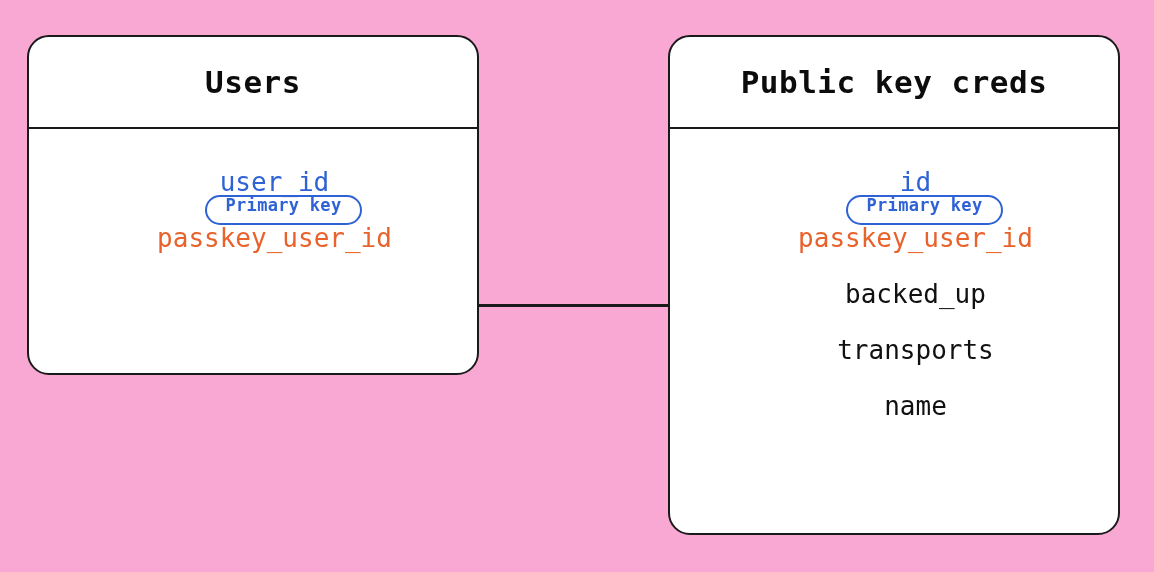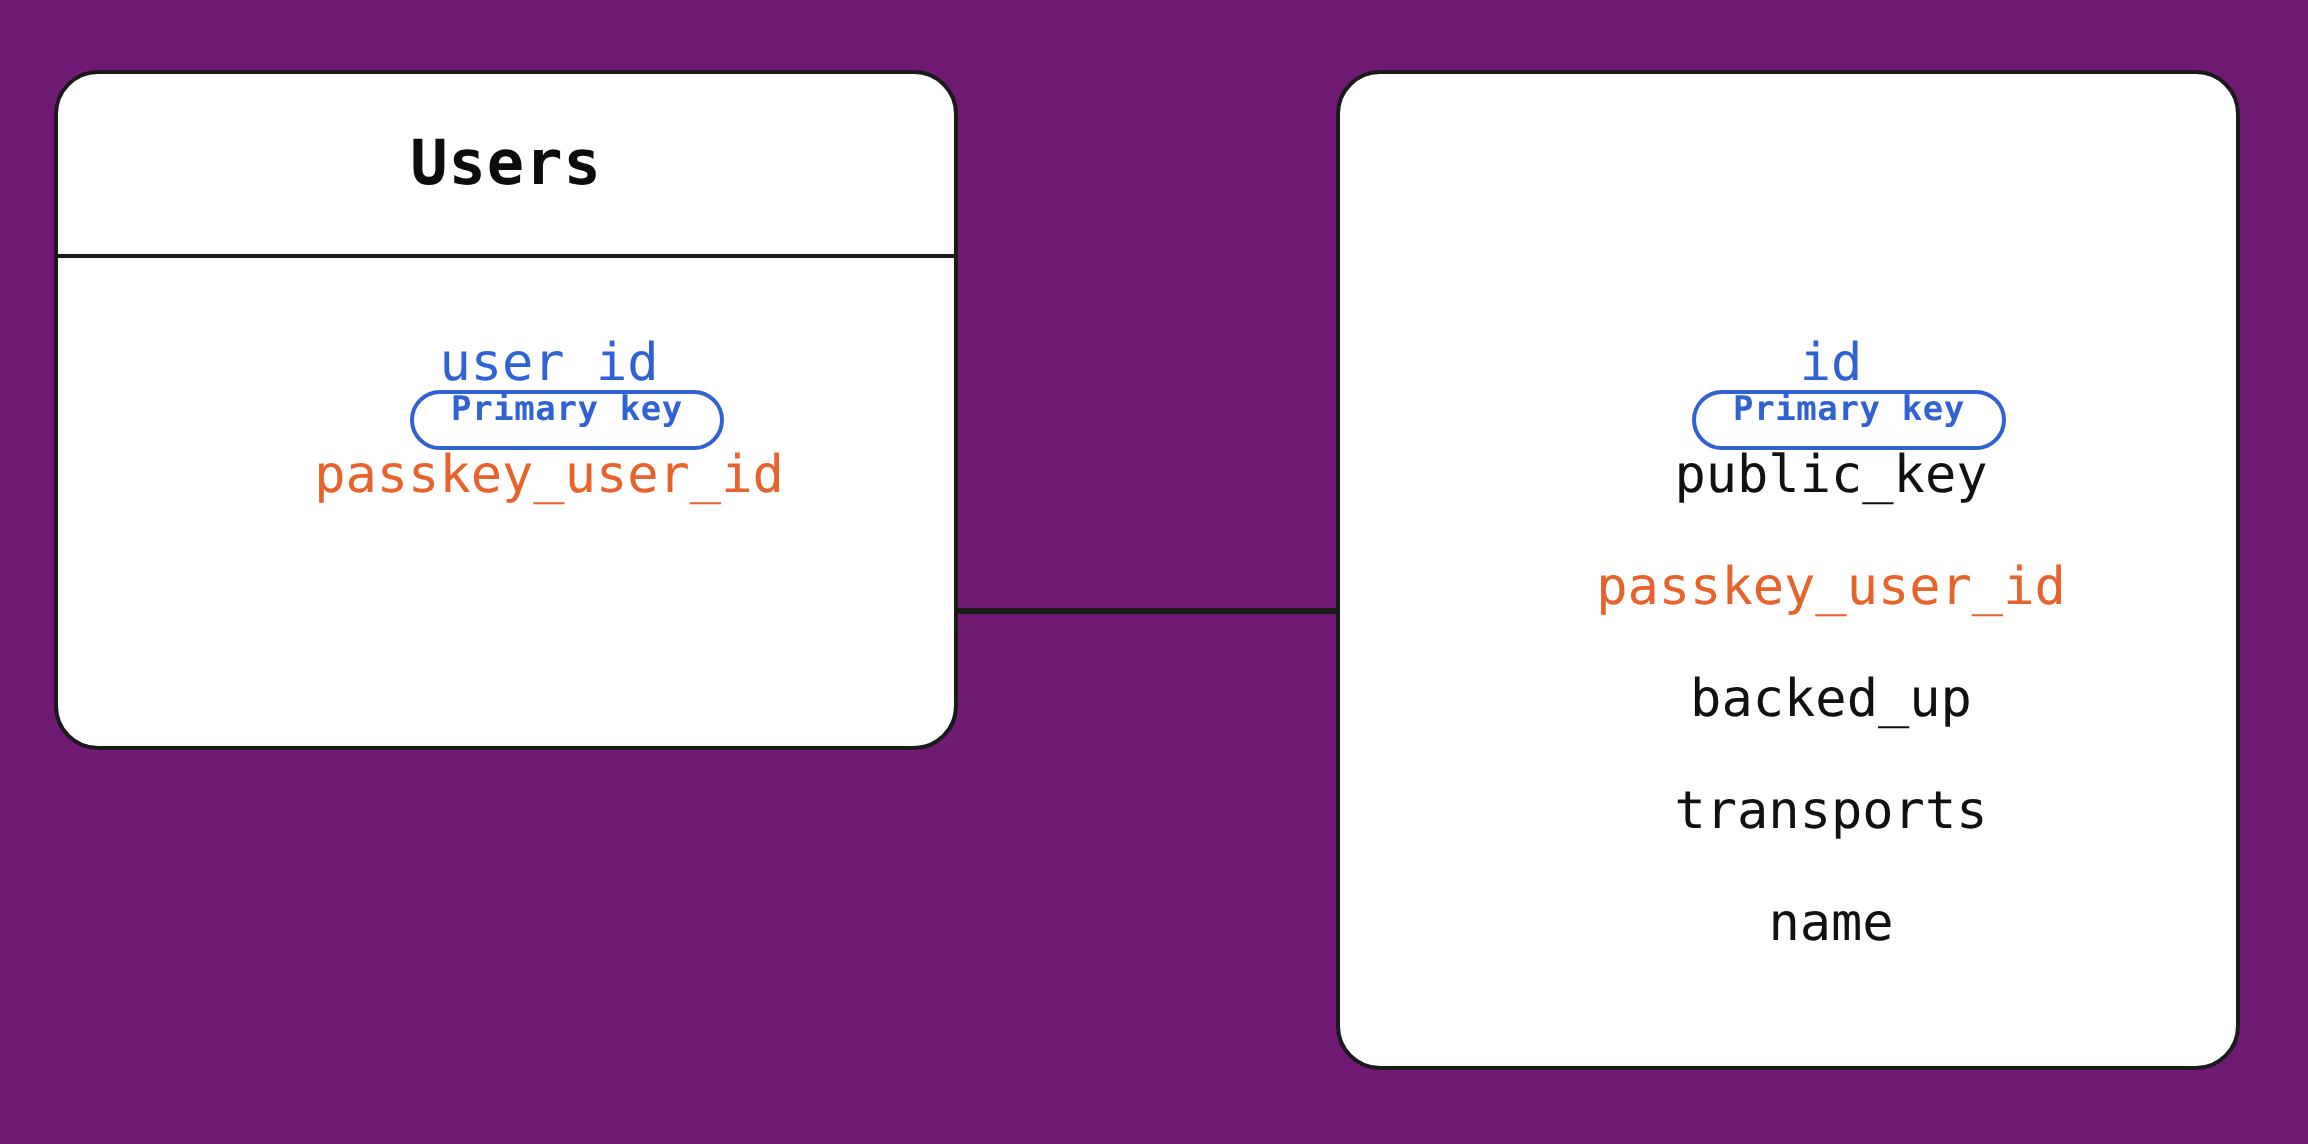--- a/index.html
+++ b/index.html
@@ -5,21 +5,21 @@
 <style>
   html, body {
     margin: 0;
     padding: 0;
     background: #ffffff;
   }
   #canvas {
     position: relative;
     width: 1154px;
     height: 572px;
-    background: #701a75;
+    background: #f9a8d4;
     font-family: "DejaVu Sans Mono", "Liberation Mono", monospace;
     overflow: hidden;
   }
 
   
   .entity {
     position: absolute;
     box-sizing: border-box;
     background: #ffffff;
     border: 2px solid #1a1a1a;
@@ -115,29 +115,29 @@
             <span class="pk-badge-label">Primary key</span>
           </span>
         </div>
         <div class="field-row">
           <span class="field-name fk">passkey_user_id</span>
         </div>
       </div>
   </div>
 
   <div class="entity" id="entity-1" style="left: 668px; top: 35px; width: 452px; height: 500px;">
+    <div class="entity-header">
+      <div class="entity-title">Public key creds</div>
+    </div>
     <div class="field-list" id="fields-1">
         <div class="field-row">
           <span class="field-name key">id</span>
           <span class="pk-badge">
             <span class="pk-badge-label">Primary key</span>
           </span>
-        </div>
-        <div class="field-row">
-          <span class="field-name plain">public_key</span>
         </div>
         <div class="field-row">
           <span class="field-name fk">passkey_user_id</span>
         </div>
         <div class="field-row">
           <span class="field-name plain">backed_up</span>
         </div>
         <div class="field-row">
           <span class="field-name plain">transports</span>
         </div>

